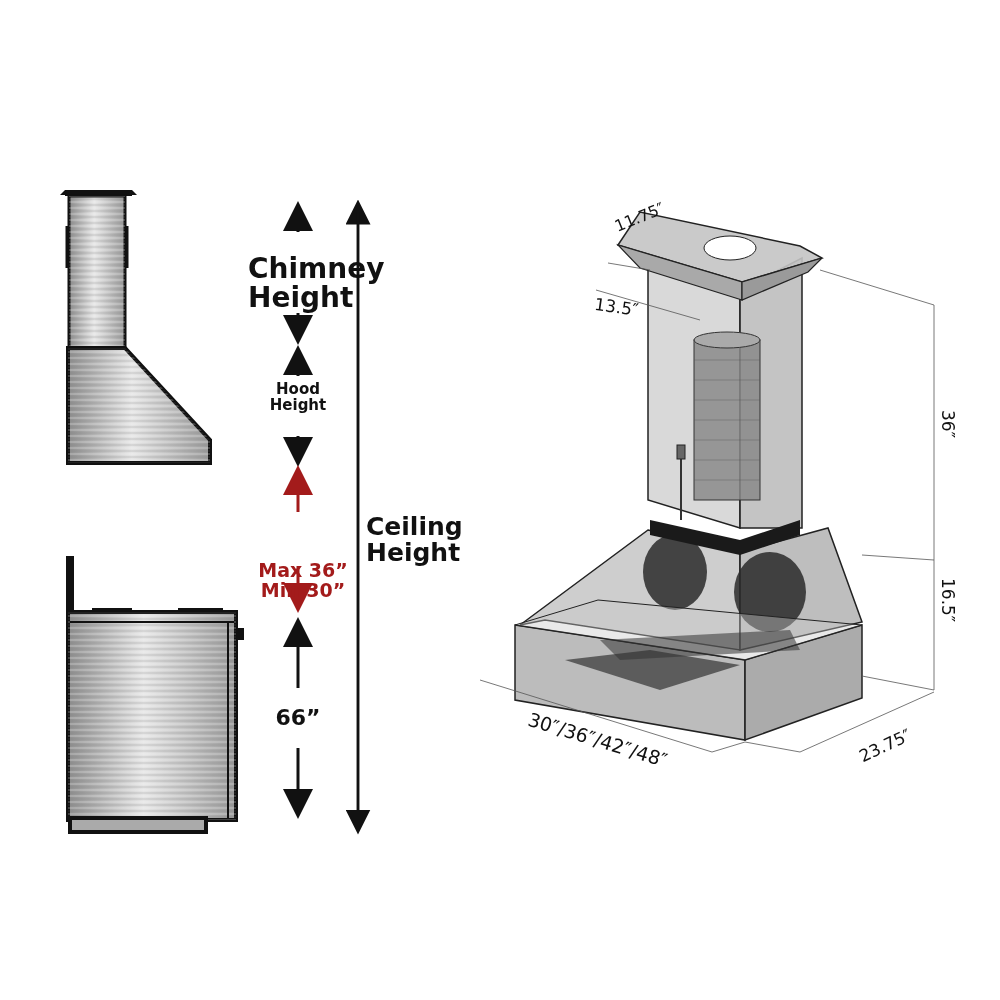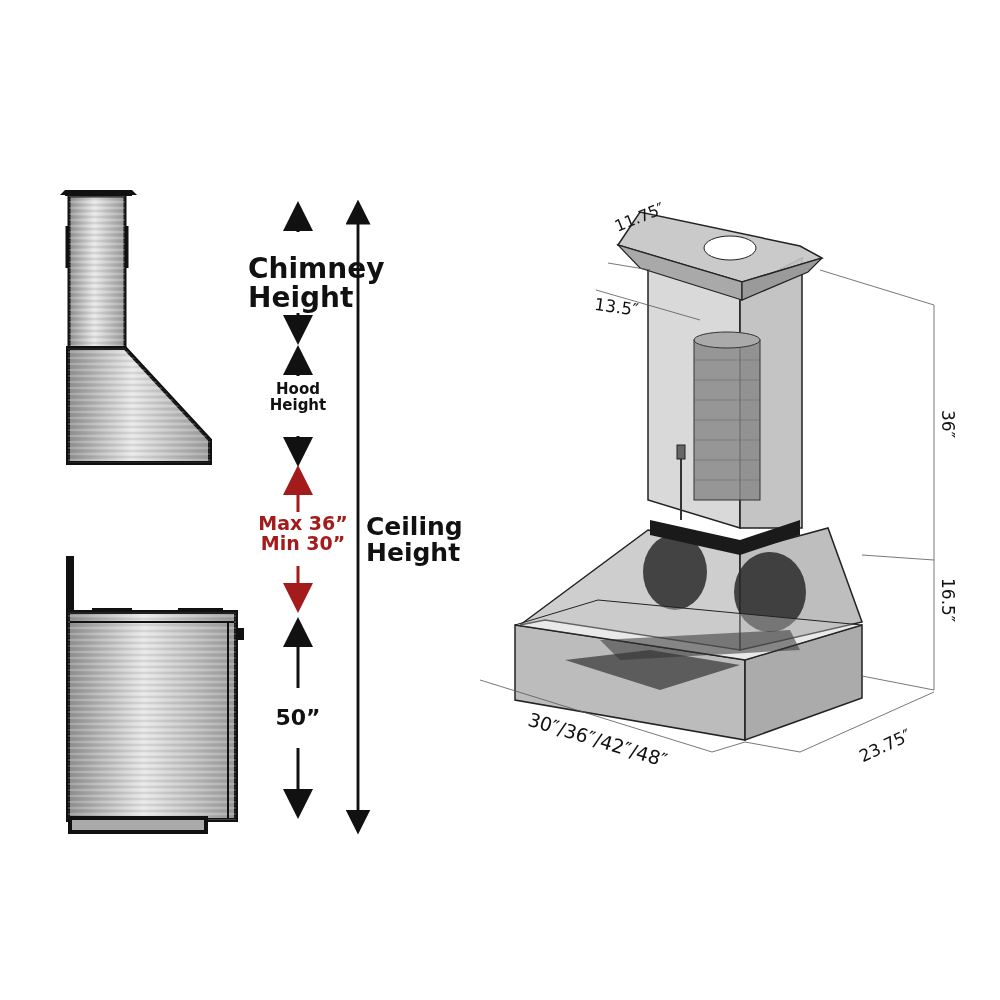--- a/index.html
+++ b/index.html
@@ -1,21 +1,21 @@
 <!DOCTYPE html>
 <html><head>
 <meta charset="utf-8">
 <style>
   html, body { margin:0; padding:0; background:#ffffff; }
   body { width:1000px; height:1000px; position:relative; overflow:hidden;
          font-family:"DejaVu Sans", sans-serif; }
   svg { position:absolute; left:0; top:0; }
   .lbl { position:absolute; font-family:"DejaVu Sans", sans-serif; font-weight:bold;
          color:#111; text-align:center; line-height:1.05; white-space:nowrap; }
-  .red { color:#a31b1b; }
+  .red { color:#a31b1b;margin-top:47px; }
   .dim { position:absolute; font-family:"DejaVu Sans", sans-serif; font-weight:normal;
          color:#111; white-space:nowrap; transform-origin:left top; }
 </style>
 </head>
 <body>
 
 <svg width="1000" height="1000" viewBox="0 0 1000 1000">
   <defs>
     <linearGradient id="steel" x1="0" y1="0" x2="1" y2="0">
       <stop offset="0" stop-color="#8e8e8e"></stop>
@@ -129,21 +129,21 @@
   <div>Height</div>
 </div>
 <div class="lbl" style="left:248px;top:382px;font-size:15px;width:100px;">
   <div>Hood</div>
   <div>Height</div>
 </div>
 <div class="lbl red" style="left:248px;top:514px;font-size:19px;width:110px;">
   <div>Max 36”</div>
   <div>Min 30”</div>
 </div>
-<div class="lbl" style="left:258px;top:706px;font-size:22px;width:80px;">50”</div>
+<div class="lbl" style="left:258px;top:706px;font-size:22px;width:80px;">66”</div>
 <div class="lbl" style="left:366px;top:514px;font-size:25px;text-align:left;">
   <div>Ceiling</div>
   <div>Height</div>
 </div>
 
 <div class="dim" style="left:612px;top:218px;font-size:16px;transform:rotate(-22deg);">11.75″</div>
 <div class="dim" style="left:596px;top:294px;font-size:17px;transform:rotate(8deg);">13.5″</div>
 <div class="dim" style="left:958px;top:410px;font-size:17px;transform:rotate(90deg);">36″</div>
 <div class="dim" style="left:958px;top:578px;font-size:17px;transform:rotate(90deg);">16.5″</div>
 <div class="dim" style="left:532px;top:708px;font-size:19px;transform:rotate(17deg);">30″/36″/42″/48″</div>

